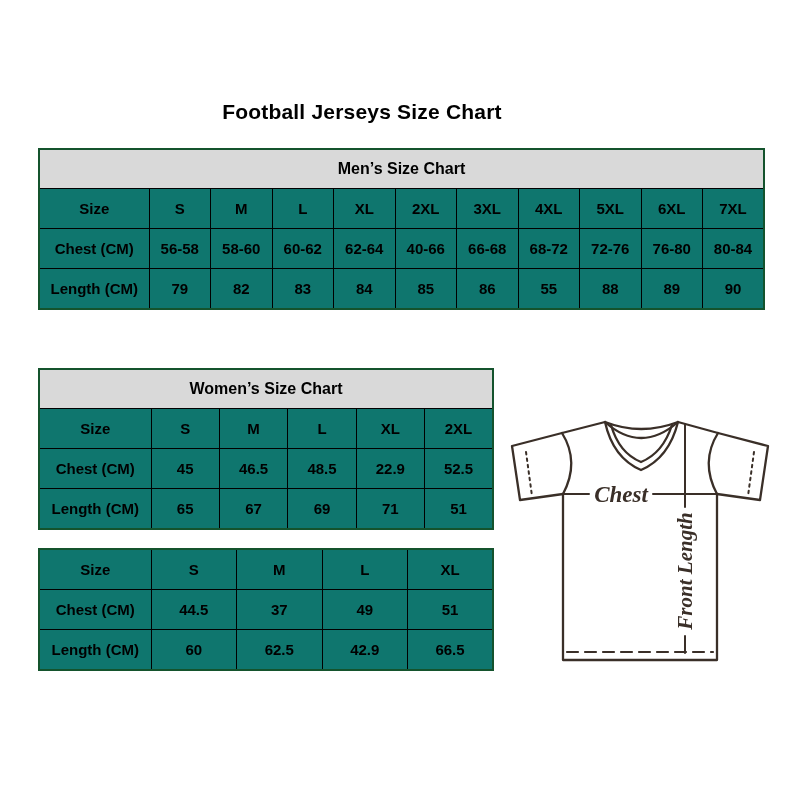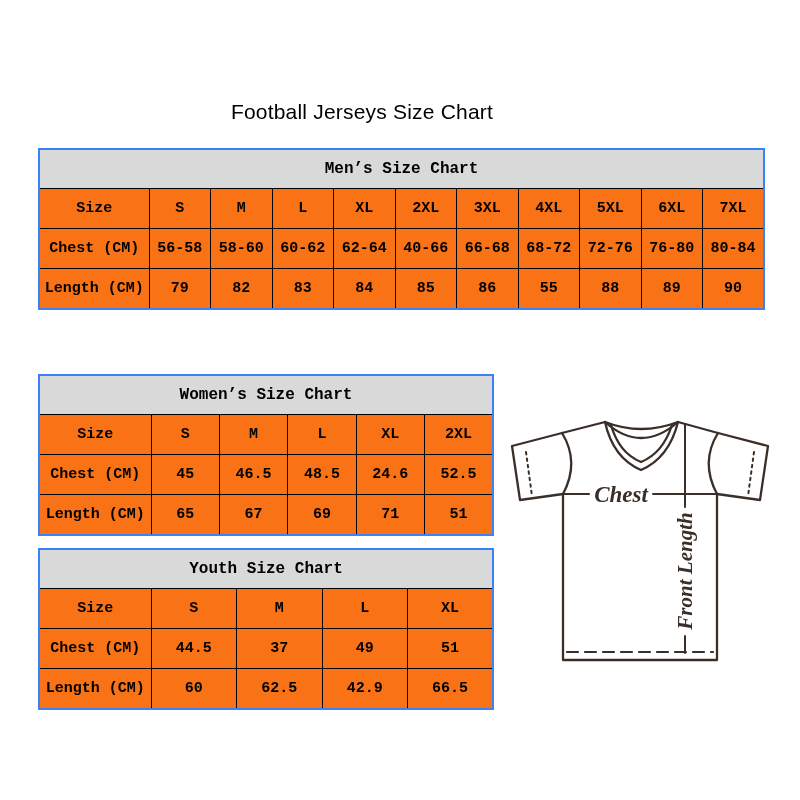--- a/index.html
+++ b/index.html
@@ -2,36 +2,36 @@
 <html><head>
 <meta charset="utf-8">
 <style>
   html,body { margin:0; padding:0; }
   body {
     width:800px; height:800px; background:#ffffff; position:relative;
     font-family:"Liberation Sans", sans-serif; color:#000;
   }
   .page-title {
     position:absolute; top:100px; left:0; width:724px;
-    text-align:center; font-size:21px; font-weight:normal; letter-spacing:0.2px;
+    text-align:center; font-size:21px; font-weight:bold; letter-spacing:0.2px;
   }
   table.size-table {
     position:absolute; border-collapse:collapse; table-layout:fixed;
-    border:2px solid #3b82f6; background:#f97316;font-family:Liberation Mono, monospace;
+    border:2px solid #14532d; background:#0f766e;
   }
   table.size-table td {
     border:1px solid #000; text-align:center; vertical-align:middle;
     font-size:15px; font-weight:bold; padding:0; height:39px;
     overflow:hidden; white-space:nowrap;
   }
   table.size-table td.tbl-title {
     background:#d9d9d9; font-size:16px; height:38px;
   }
   #men-table   { left:38px; top:148px; width:727px; }
-  #women-table { left:38px; top:368px; width:456px;margin-top:6px; }
+  #women-table { left:38px; top:368px; width:456px; }
   #youth-table { left:38px; top:548px; width:456px; }
   #jersey-diagram { position:absolute; left:505px; top:412px; }
 </style>
 </head>
 <body>
 
 <div class="page-title">Football Jerseys Size Chart</div>
 
 <table class="size-table" id="men-table">
   <colgroup>
@@ -99,43 +99,40 @@
     <td>M</td>
     <td>L</td>
     <td>XL</td>
     <td>2XL</td>
   </tr>
   <tr>
     <td>Chest (CM)</td>
     <td>45</td>
     <td>46.5</td>
     <td>48.5</td>
-    <td>24.6</td>
+    <td>22.9</td>
     <td>52.5</td>
   </tr>
   <tr>
     <td>Length (CM)</td>
     <td>65</td>
     <td>67</td>
     <td>69</td>
     <td>71</td>
     <td>51</td>
   </tr>
 </tbody>
   </table>
 
 <table class="size-table" id="youth-table">
   <colgroup>
       <col style="width:112px">
       <col span="4">
     </colgroup>
   <tbody>
-      <tr>
-    <td class="tbl-title" colspan="5">Youth Size Chart</td>
-  </tr>
   <tr>
     <td>Size</td>
     <td>S</td>
     <td>M</td>
     <td>L</td>
     <td>XL</td>
   </tr>
   <tr>
     <td>Chest (CM)</td>
     <td>44.5</td>

